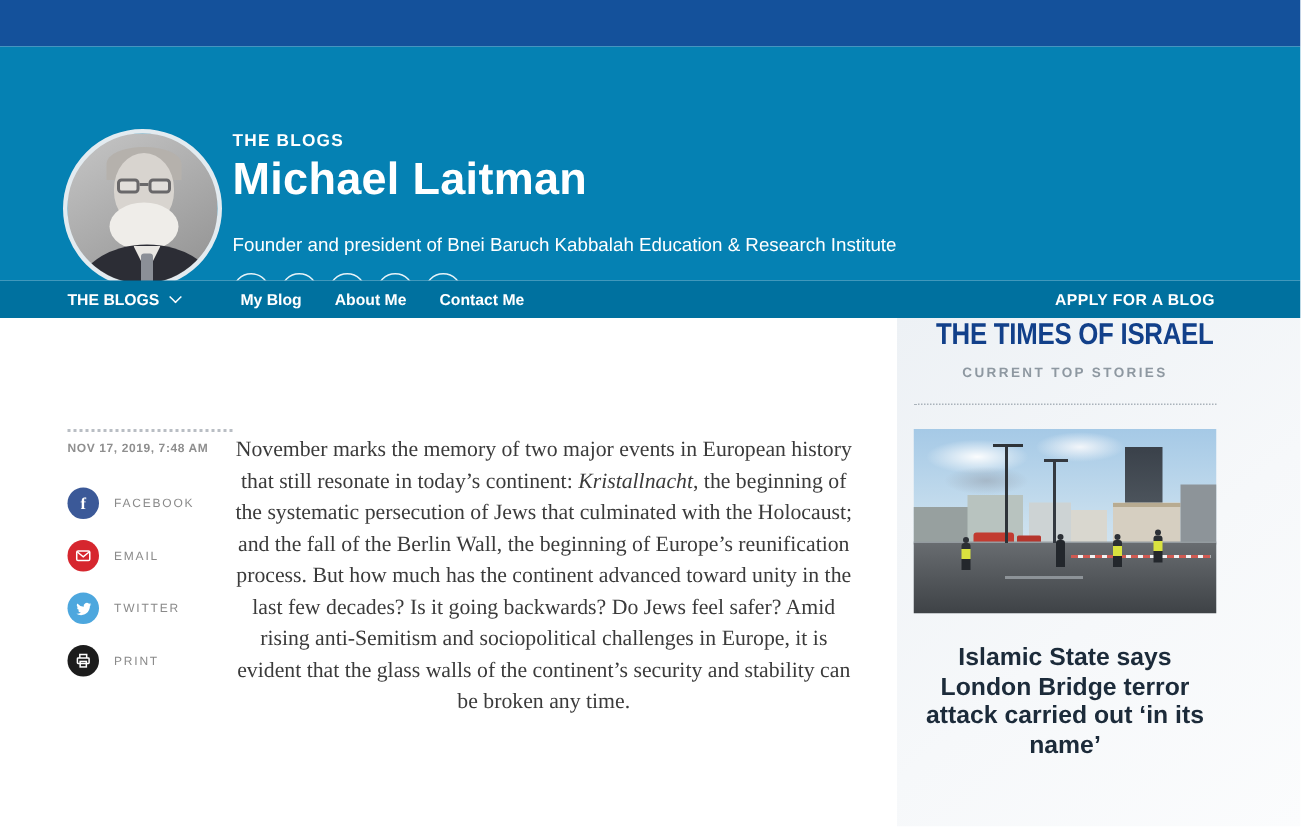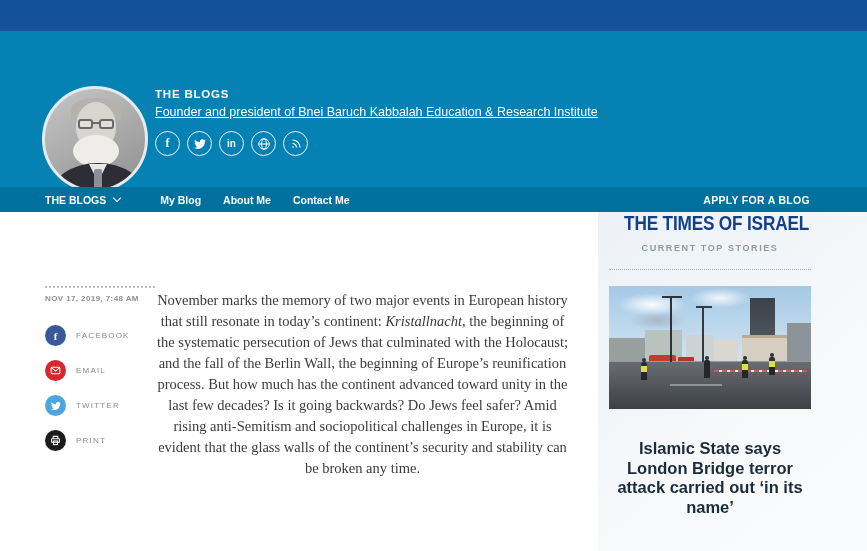--- a/index.html
+++ b/index.html
@@ -21,21 +21,21 @@
   .av-glasses  { left:33px; } .av-glasses2 { left:54px; }
   .av-bridge { left:48px; top:33px; width:6px; height:2px; background:#69686a; }
   .av-beard  { left:28px; top:46px; width:46px; height:32px; border-radius:50%; background:#efede9; }
   .av-suit   { left:6px;  top:74px; width:94px; height:40px; border-radius:55% 55% 0 0/90% 90% 0 0; background:#2c2d35; }
   .av-shirt  { left:44px; top:75px; width:18px; height:18px; background:#e9e7e3; clip-path:polygon(0 0,100% 0,50% 100%); }
   .av-tie    { left:49px; top:80px; width:8px;  height:28px; background:#8b8f97; border-radius:2px; }
 
   .header-info { position:absolute; left:155px; top:57px; color:#fff; }
   .section-label { font-size:11.5px; font-weight:bold; letter-spacing:.8px; }
   .author-name { font-size:30px; font-weight:bold; margin-top:3px; letter-spacing:.2px; }
-  .author-subtitle { font-size:12.5px; margin-top:5px;text-decoration:underline; }
+  .author-subtitle { font-size:12.5px; margin-top:19px; }
   .social-row { margin-top:12px; display:flex; gap:7px; }
   .social-btn { width:25px; height:25px; border-radius:50%; border:1.4px solid rgba(255,255,255,.9);
                 display:flex; align-items:center; justify-content:center; color:#fff; cursor:pointer;
                 font-weight:bold; font-size:12px; }
   .social-btn svg { display:block; }
 
   
   .navbar { height:25px; background:#00719f; color:#fff; display:flex; align-items:center;
             position:relative; font-size:10.5px; font-weight:bold; }
   .nav-item { cursor:pointer; display:flex; align-items:center; }
@@ -99,21 +99,21 @@
   .ph-tape { left:52%; top:68%; width:46%; height:2px;
              background:repeating-linear-gradient(90deg,#cf5a52 0 5px,#f2f2f2 5px 8px); }
   .fig { width:6px; height:18px; border-radius:2px 2px 0 0;
          background:linear-gradient(#2b2f34 0 22%,#d9e23f 22% 58%,#23272c 58% 100%); }
   .fig::before { content:''; position:absolute; top:-4px; left:1px; width:4px; height:4px;
                  border-radius:50%; background:#2c3036; }
   .fig-dark { background:linear-gradient(#23272c 0 100%); }
   .ph-fig1 { left:16%; top:62%; } .ph-fig2 { left:47%; top:60%; }
   .ph-fig3 { left:66%; top:60%; } .ph-fig4 { left:79%; top:58%; }
 
-  .story-headline { margin-top:30px; font-size:16.5px; line-height:19.5px; font-weight:bold;
+  .story-headline { margin-top:20px; font-size:16.5px; line-height:19.5px; font-weight:bold;
                     color:#1c2b3a; cursor:pointer; }
 </style>
 </head>
 <body>
 
 <div class="top-bar"></div>
 
 <header class="site-header">
   <div class="avatar">
     <div class="av-hair"></div>
@@ -121,20 +121,21 @@
     <div class="av-glasses"></div>
     <div class="av-glasses2"></div>
     <div class="av-bridge"></div>
     <div class="av-beard"></div>
     <div class="av-suit"></div>
     <div class="av-shirt"></div>
     <div class="av-tie"></div>
   </div>
   <div class="header-info">
     <div class="section-label">THE BLOGS</div>
+    <div class="author-name">Michael Laitman</div>
     <div class="author-subtitle">Founder and president of Bnei Baruch Kabbalah Education &amp; Research Institute</div>
     <div class="social-row">
       <div class="social-btn">
           <span style="font-family:'Liberation Serif',serif;">f</span>
         </div>
       <div class="social-btn">
         <svg width="13" height="13" viewBox="0 0 24 24" fill="currentColor">
             <path d="M23 4.8c-.8.4-1.7.6-2.6.8a4.5 4.5 0 0 0-7.7 4.1A12.8 12.8 0 0 1 3.4 5a4.5 4.5 0 0 0 1.4 6 4.4 4.4 0 0 1-2-.5v.1a4.5 4.5 0 0 0 3.6 4.4 4.6 4.6 0 0 1-2 .1 4.5 4.5 0 0 0 4.2 3.1A9 9 0 0 1 2 20a12.7 12.7 0 0 0 6.9 2c8.3 0 12.8-6.9 12.8-12.8v-.6c.9-.6 1.6-1.4 2.3-2.3-.8.4-1.7.6-2.6.7z"></path>
           </svg>
       </div>

